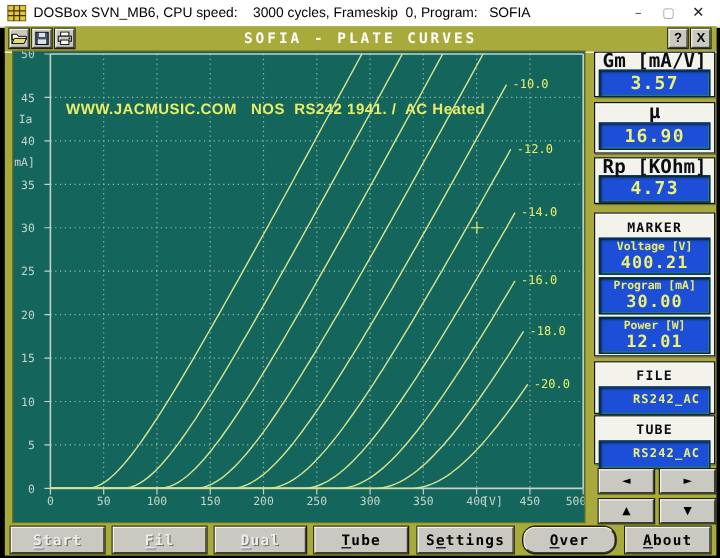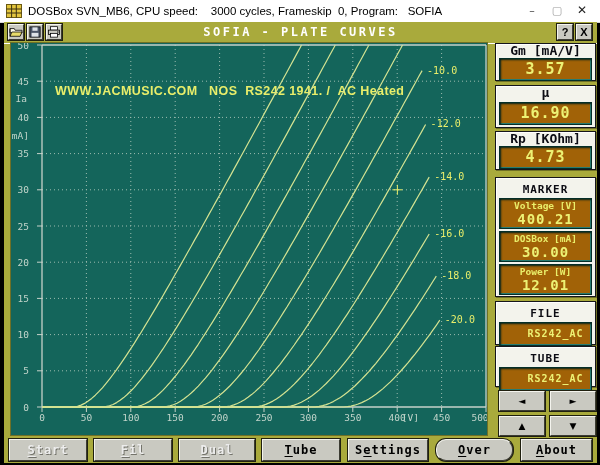--- a/index.html
+++ b/index.html
@@ -35,25 +35,25 @@
   .chart-panel{position:absolute;left:7px;top:21px;width:476px;height:392px;background:#14655b;
                box-shadow:0 0 0 1px #6f7026;}
   .chart-panel svg{display:block;}
 
   
   .side{position:absolute;left:491px;top:21px;width:101px;height:392px;}
   .card{position:absolute;left:0;width:101px;background:#f3f3ec;border:1px solid #15151b;
         box-shadow:inset 1px 1px 0 #ffffff,1px 1px 0 #6f7026;box-sizing:border-box;}
   .card-gm{top:0;height:38px;} .card-mu{top:42px;height:43px;} .card-rp{top:88px;height:39px;}
   .card-marker{top:134px;height:120px;} .card-file{top:258px;height:44px;} .card-tube{top:303px;height:41px;}
-  .card-label{text-align:center;font-weight:bold;font-size:13px;color:#0c0c14;padding-top:1px;
+  .card-label{text-align:center;font-weight:bold;font-size:16px;color:#0c0c14;padding-top:1px;
               white-space:pre;line-height:12px;}
   .card-header{text-align:center;font-weight:bold;font-size:11px;color:#0c0c14;letter-spacing:1px;
                padding-top:6px;line-height:12px;}
-  .display{background:#a16207;border:1px solid #042e28;margin:1px 3px 0 3px;
+  .display{background:#1d4ed8;border:1px solid #042e28;margin:1px 3px 0 3px;
            box-shadow:inset 1px 1px 2px #02211d, inset -1px -1px 0 #2b8175;}
   .disp-lg{height:21px;}
   .seg{color:#edf274;font-weight:bold;text-align:center;}
   .disp-lg .seg{font-size:15px;line-height:21px;letter-spacing:1px;}
   .mk-box{height:29px;margin-top:2px;}
   .disp-label{color:#e9ee6a;font-weight:bold;font-size:9.5px;text-align:center;line-height:12px;padding-top:1px;}
   .mk-box .seg{font-size:14px;line-height:15px;letter-spacing:1px;}
   .disp-sm{height:22px;margin-top:2px;}
   .disp-sm .seg{font-size:10px;line-height:21px;letter-spacing:1px;margin-left:20px;}
 
@@ -245,21 +245,21 @@
         </div>
       </div>
 
       <div class="card card-marker">
         <div class="card-header">MARKER</div>
         <div class="display mk-box">
           <div class="disp-label">Voltage [V]</div>
           <div class="seg">400.21</div>
         </div>
         <div class="display mk-box">
-          <div class="disp-label">DOSBox [mA]</div>
+          <div class="disp-label">Program [mA]</div>
           <div class="seg">30.00</div>
         </div>
         <div class="display mk-box">
           <div class="disp-label">Power [W]</div>
           <div class="seg">12.01</div>
         </div>
       </div>
 
       <div class="card card-file">
         <div class="card-header">FILE</div>

